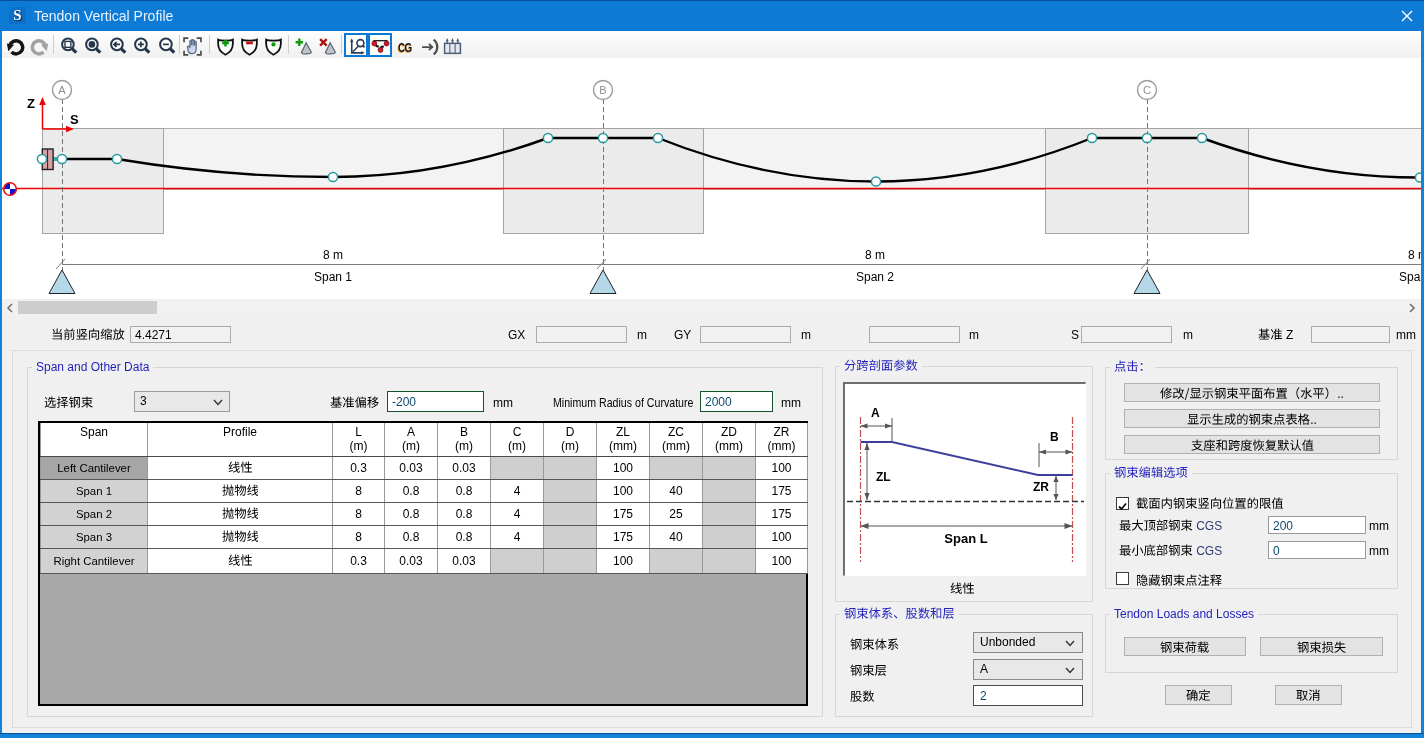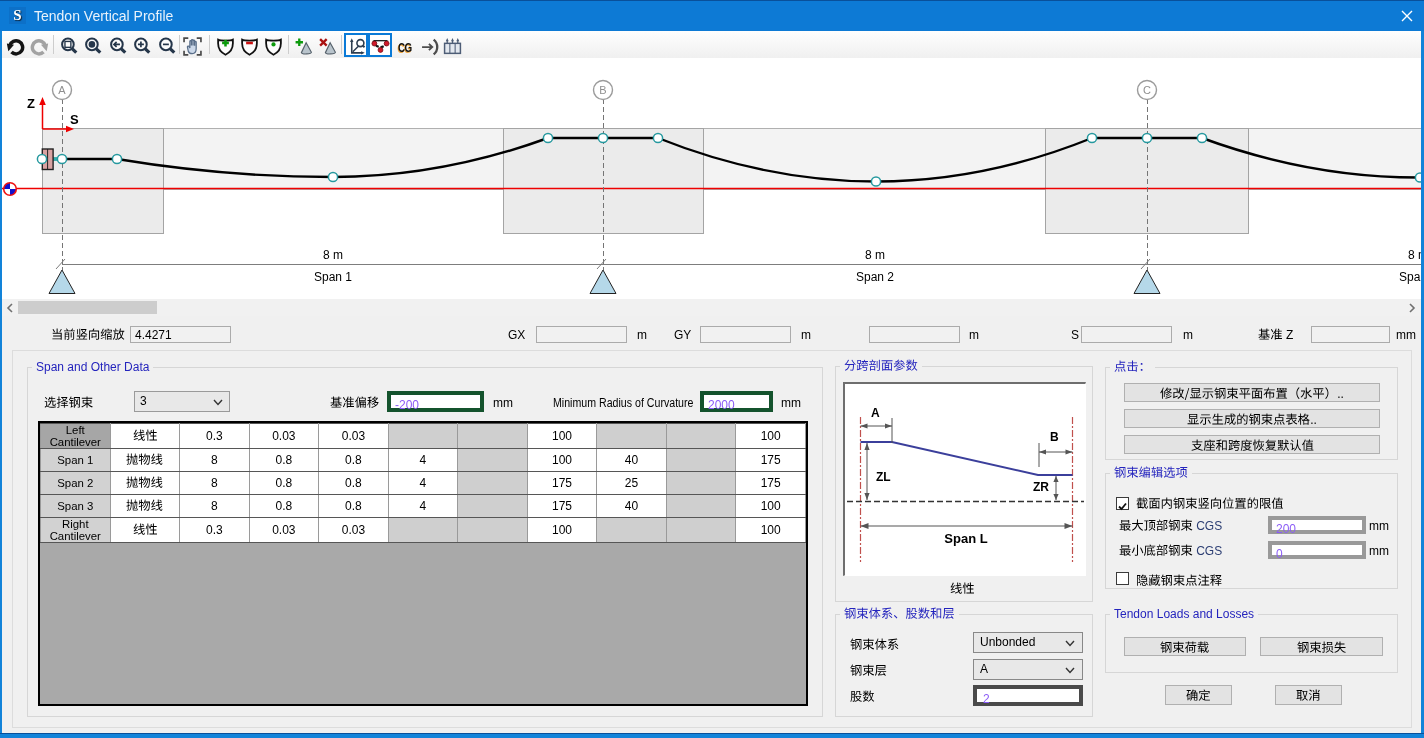--- a/index.html
+++ b/index.html
@@ -1,17 +1,17 @@
 <!DOCTYPE html>
 <html><head><meta charset="utf-8"><style>
 *{margin:0;padding:0;box-sizing:border-box}
 body{font-family:"Liberation Sans",sans-serif;width:1424px;height:738px;overflow:hidden;position:relative;background:#f0f0f0}
 .ab{position:absolute}
 .lbl{position:absolute;font:12px "Liberation Sans",sans-serif;color:#000;white-space:nowrap}
-.inp{position:absolute;background:#fff;border:4px solid #14532d;font:12px "Liberation Sans",sans-serif;color:#8b5cf6;padding:1px 0 0 4px;white-space:nowrap}
+.inp{position:absolute;background:#fff;border:1px solid #14532d;font:12px "Liberation Sans",sans-serif;color:#0c4a6e;padding:1px 0 0 4px;white-space:nowrap}
 .ginp{position:absolute;background:#f1f1f1;border:1px solid #ababab;font:12px "Liberation Sans",sans-serif;padding:1px 0 0 4px}
 .btn{position:absolute;background:#e3e3e3;border:1px solid #b0b0b0;font:12px "Liberation Sans",sans-serif;color:#000;text-align:center}
 .grp{position:absolute;border:1px solid #d6d6d6}
 .gt{position:absolute;top:-8px;left:4px;background:#f0f0f0;padding:0 4px;font:12px "Liberation Sans",sans-serif;color:#2424bd;white-space:nowrap}
 .cb{position:absolute;width:13px;height:13px;background:#fff;border:1px solid #3a3a3a}
 svg.cn{display:inline-block}
 </style></head><body>
 
 <div class="ab" style="left:0;top:0;width:1424px;height:31px;background:#0d7ad5"></div>
 <div class="ab" style="left:0;top:0;width:1424px;height:1px;background:#09509a"></div>
@@ -215,20 +215,33 @@
       <path d="M8.4 0.5L8.4 1.7L3.9 1.7L3.9 0.5L3.0 0.5L3.0 1.7L1.1 1.7L1.1 2.5L3.0 2.5L3.0 6.4L0.6 6.4L0.6 7.2L3.2 7.2C2.5 8.1 1.5 8.8 0.4 9.2C0.6 9.4 0.9 9.7 1.0 10.0C2.2 9.4 3.5 8.4 4.3 7.2L8.1 7.2C8.9 8.3 10.1 9.3 11.3 9.8C11.4 9.6 11.7 9.3 11.9 9.1C10.9 8.7 9.8 8.0 9.1 7.2L11.7 7.2L11.7 6.4L9.3 6.4L9.3 2.5L11.2 2.5L11.2 1.7L9.3 1.7L9.3 0.5ZM3.9 2.5L8.4 2.5L8.4 3.3L3.9 3.3ZM5.7 7.6L5.7 8.6L3.1 8.6L3.1 9.4L5.7 9.4L5.7 10.7L1.5 10.7L1.5 11.5L10.8 11.5L10.8 10.7L6.6 10.7L6.6 9.4L9.2 9.4L9.2 8.6L6.6 8.6L6.6 7.6ZM3.9 4.0L8.4 4.0L8.4 4.8L3.9 4.8ZM3.9 5.5L8.4 5.5L8.4 6.4L3.9 6.4ZM12.9 1.4C13.5 2.3 14.2 3.5 14.6 4.2L15.4 3.8C15.1 3.0 14.3 1.9 13.7 1.0ZM12.9 10.8L13.8 11.2C14.4 10.1 15.1 8.5 15.6 7.1L14.8 6.7C14.2 8.1 13.4 9.8 12.9 10.8ZM17.7 6.0L20.2 6.0L20.2 7.6L17.7 7.6ZM17.7 5.2L17.7 3.5L20.2 3.5L20.2 5.2ZM19.8 0.9C20.1 1.5 20.5 2.2 20.7 2.7L17.9 2.7C18.2 2.1 18.4 1.5 18.6 0.8L17.8 0.6C17.2 2.5 16.1 4.3 14.9 5.5C15.1 5.6 15.4 6.0 15.6 6.1C16.0 5.7 16.4 5.2 16.8 4.6L16.8 11.8L17.7 11.8L17.7 10.9L24.0 10.9L24.0 10.1L21.1 10.1L21.1 8.4L23.5 8.4L23.5 7.6L21.1 7.6L21.1 6.0L23.5 6.0L23.5 5.2L21.1 5.2L21.1 3.5L23.8 3.5L23.8 2.7L20.7 2.7L21.5 2.3C21.3 1.8 20.9 1.1 20.5 0.6ZM17.7 8.4L20.2 8.4L20.2 10.1L17.7 10.1ZM29.0 1.8L29.0 4.4C29.0 6.3 28.9 9.1 28.1 11.1C28.3 11.2 28.6 11.5 28.8 11.7C29.6 9.7 29.8 6.8 29.9 4.8L35.8 4.8L35.8 1.8L33.1 1.8C32.9 1.4 32.7 0.9 32.4 0.5L31.6 0.7C31.8 1.0 32.0 1.5 32.1 1.8ZM28.0 0.5C27.4 2.4 26.2 4.3 25.0 5.4C25.1 5.7 25.4 6.1 25.5 6.3C25.9 5.9 26.3 5.4 26.7 4.8L26.7 11.8L27.6 11.8L27.6 3.5C28.1 2.6 28.5 1.7 28.9 0.8ZM29.9 2.6L34.9 2.6L34.9 4.0L29.9 4.0ZM35.3 6.4L35.3 8.2L34.2 8.2L34.2 6.4ZM30.0 5.6L30.0 11.8L30.8 11.8L30.8 9.0L31.8 9.0L31.8 11.4L32.4 11.4L32.4 9.0L33.5 9.0L33.5 11.4L34.2 11.4L34.2 9.0L35.3 9.0L35.3 10.9C35.3 11.0 35.3 11.0 35.1 11.0C35.0 11.0 34.7 11.0 34.3 11.0C34.5 11.2 34.6 11.5 34.6 11.7C35.1 11.7 35.5 11.7 35.7 11.6C36.0 11.5 36.0 11.2 36.0 10.9L36.0 5.6ZM30.8 8.2L30.8 6.4L31.8 6.4L31.8 8.2ZM32.4 6.4L33.5 6.4L33.5 8.2L32.4 8.2ZM41.1 0.6C40.3 1.0 38.8 1.3 37.6 1.6C37.7 1.8 37.8 2.1 37.9 2.3C38.3 2.2 38.8 2.1 39.3 2.0L39.3 4.0L37.5 4.0L37.5 4.9L39.2 4.9C38.7 6.3 38.0 7.9 37.3 8.8C37.5 9.0 37.7 9.4 37.8 9.6C38.3 8.9 38.9 7.6 39.3 6.3L39.3 11.8L40.2 11.8L40.2 6.1C40.6 6.7 41.0 7.4 41.2 7.8L41.7 7.0C41.5 6.7 40.5 5.5 40.2 5.2L40.2 4.9L41.7 4.9L41.7 4.0L40.2 4.0L40.2 1.8C40.7 1.7 41.2 1.5 41.7 1.3ZM43.2 3.6C43.6 3.8 44.0 4.2 44.4 4.5C43.5 4.9 42.6 5.3 41.6 5.5C41.8 5.7 42.0 6.0 42.1 6.2C44.6 5.6 46.9 4.3 48.0 1.9L47.4 1.6L47.2 1.7L44.9 1.7C45.2 1.3 45.5 1.0 45.7 0.7L44.7 0.5C44.2 1.4 43.1 2.4 41.6 3.2C41.8 3.3 42.1 3.6 42.2 3.8C43.0 3.4 43.6 3.0 44.1 2.5L46.7 2.5C46.3 3.1 45.8 3.6 45.1 4.0C44.8 3.7 44.3 3.4 43.9 3.1ZM43.8 8.4C44.3 8.7 44.8 9.2 45.2 9.6C44.1 10.3 42.7 10.8 41.3 11.1C41.5 11.3 41.7 11.6 41.8 11.9C44.9 11.1 47.6 9.6 48.7 6.3L48.1 6.1L47.9 6.1L45.8 6.1C46.0 5.8 46.2 5.5 46.4 5.1L45.5 5.0C44.9 6.1 43.6 7.3 41.7 8.2C42.0 8.3 42.2 8.6 42.3 8.8C43.4 8.3 44.3 7.6 45.1 6.9L47.5 6.9C47.1 7.7 46.5 8.4 45.9 9.0C45.5 8.7 44.9 8.3 44.5 8.0Z" fill="#000"></path>
     </svg></div>
 <div class="inp" style="left:387px;top:391px;width:97px;height:21px;padding-top:3px">-200</div>
 <div class="lbl" style="left:493px;top:396px">mm</div>
 <div class="lbl" style="left:553px;top:396px;transform:scaleX(.885);transform-origin:0 50%">Minimum Radius of Curvature</div>
 <div class="inp" style="left:700px;top:391px;width:73px;height:21px;padding-top:3px">2000</div>
 <div class="lbl" style="left:781px;top:396px">mm</div>
 <div class="ab" style="left:38px;top:421px;width:770px;height:285px;border:2px solid #000;background:#a9a9a9">
     <table style="border-collapse:collapse;table-layout:fixed;width:766px;font:12px 'Liberation Sans';text-align:center">
       <tbody>
+        <tr style="background:#fff;height:33px">
+          <td style="width:107px;border:1px solid #9a9a9a;border-top:none;border-bottom:1px solid #4a4a4a;line-height:14px;vertical-align:top;padding-top:2px">Span<br></td>
+          <td style="width:185px;border:1px solid #9a9a9a;border-top:none;border-bottom:1px solid #4a4a4a;line-height:14px;vertical-align:top;padding-top:2px">Profile<br></td>
+          <td style="width:52px;border:1px solid #9a9a9a;border-top:none;border-bottom:1px solid #4a4a4a;line-height:14px;vertical-align:top;padding-top:2px">L<br>(m)</td>
+          <td style="width:53px;border:1px solid #9a9a9a;border-top:none;border-bottom:1px solid #4a4a4a;line-height:14px;vertical-align:top;padding-top:2px">A<br>(m)</td>
+          <td style="width:53px;border:1px solid #9a9a9a;border-top:none;border-bottom:1px solid #4a4a4a;line-height:14px;vertical-align:top;padding-top:2px">B<br>(m)</td>
+          <td style="width:53px;border:1px solid #9a9a9a;border-top:none;border-bottom:1px solid #4a4a4a;line-height:14px;vertical-align:top;padding-top:2px">C<br>(m)</td>
+          <td style="width:53px;border:1px solid #9a9a9a;border-top:none;border-bottom:1px solid #4a4a4a;line-height:14px;vertical-align:top;padding-top:2px">D<br>(m)</td>
+          <td style="width:53px;border:1px solid #9a9a9a;border-top:none;border-bottom:1px solid #4a4a4a;line-height:14px;vertical-align:top;padding-top:2px">ZL<br>(mm)</td>
+          <td style="width:53px;border:1px solid #9a9a9a;border-top:none;border-bottom:1px solid #4a4a4a;line-height:14px;vertical-align:top;padding-top:2px">ZC<br>(mm)</td>
+          <td style="width:53px;border:1px solid #9a9a9a;border-top:none;border-bottom:1px solid #4a4a4a;line-height:14px;vertical-align:top;padding-top:2px">ZD<br>(mm)</td>
+          <td style="width:52px;border:1px solid #9a9a9a;border-top:none;border-bottom:1px solid #4a4a4a;line-height:14px;vertical-align:top;padding-top:2px">ZR<br>(mm)</td>
+        </tr>
         <tr style="height:23px">
           <td style="border:1px solid #9a9a9a;border-top:1px solid #565656;border-bottom:1px solid #565656;background:#a6a6a6;font-size:11.4px">Left Cantilever</td>
           <td style="border:1px solid #9a9a9a;border-top:1px solid #565656;border-bottom:1px solid #565656;background:#fff"><svg class="cn" style="vertical-align:-2.1px;" width="24.6" height="12.9" viewBox="0 0 24.6 12.9">
               <path d="M0.7 10.2L0.9 11.0C2.0 10.7 3.5 10.3 4.9 9.8L4.8 9.1C3.2 9.5 1.7 9.9 0.7 10.2ZM8.7 1.2C9.3 1.5 10.0 2.0 10.4 2.3L11.0 1.8C10.6 1.4 9.8 1.0 9.2 0.7ZM0.9 5.6C1.1 5.5 1.4 5.5 2.9 5.3C2.3 6.1 1.8 6.7 1.6 6.9C1.2 7.4 0.9 7.7 0.7 7.7C0.8 8.0 0.9 8.4 1.0 8.6C1.2 8.4 1.6 8.3 4.7 7.7C4.7 7.5 4.7 7.2 4.7 6.9L2.3 7.4C3.2 6.2 4.1 4.9 4.9 3.5L4.2 3.1C3.9 3.5 3.7 4.0 3.4 4.4L1.8 4.6C2.6 3.6 3.3 2.2 3.8 0.9L2.9 0.5C2.4 2.0 1.5 3.6 1.3 4.0C1.0 4.4 0.8 4.7 0.6 4.7C0.7 5.0 0.8 5.4 0.9 5.6ZM10.9 6.5C10.4 7.3 9.8 8.0 9.0 8.6C8.8 8.0 8.6 7.2 8.5 6.3L11.6 5.7L11.5 4.9L8.4 5.5C8.3 5.0 8.2 4.4 8.2 3.9L11.3 3.4L11.1 2.6L8.1 3.0C8.1 2.2 8.1 1.4 8.1 0.5L7.2 0.5C7.2 1.4 7.2 2.3 7.3 3.2L5.3 3.4L5.5 4.3L7.3 4.0C7.4 4.6 7.4 5.1 7.5 5.6L5.1 6.1L5.2 6.9L7.6 6.5C7.7 7.5 7.9 8.4 8.2 9.2C7.1 9.9 5.9 10.4 4.7 10.8C4.9 11.0 5.1 11.4 5.3 11.6C6.4 11.2 7.5 10.7 8.5 10.0C9.0 11.1 9.7 11.8 10.5 11.8C11.4 11.8 11.7 11.4 11.8 10.0C11.6 9.9 11.3 9.7 11.2 9.5C11.1 10.6 11.0 10.9 10.6 10.9C10.1 10.9 9.6 10.4 9.3 9.5C10.2 8.7 11.1 7.9 11.7 6.9ZM14.4 0.5L14.4 11.8L15.3 11.8L15.3 0.5ZM13.3 2.8C13.2 3.8 13.0 5.2 12.6 6.0L13.4 6.2C13.7 5.4 13.9 3.9 14.0 2.9ZM15.4 2.8C15.8 3.4 16.1 4.3 16.3 4.9L17.0 4.5C16.8 4.0 16.4 3.1 16.1 2.5ZM16.4 10.5L16.4 11.4L24.0 11.4L24.0 10.5L20.9 10.5L20.9 7.4L23.4 7.4L23.4 6.5L20.9 6.5L20.9 4.0L23.7 4.0L23.7 3.1L20.9 3.1L20.9 0.5L19.9 0.5L19.9 3.1L18.4 3.1C18.6 2.5 18.7 1.8 18.8 1.2L17.9 1.1C17.7 2.7 17.2 4.4 16.5 5.5C16.7 5.6 17.1 5.8 17.3 5.9C17.6 5.4 17.9 4.7 18.1 4.0L19.9 4.0L19.9 6.5L17.3 6.5L17.3 7.4L19.9 7.4L19.9 10.5Z" fill="#000"></path>
             </svg></td>
           <td style="border:1px solid #9a9a9a;border-top:1px solid #565656;border-bottom:1px solid #565656;background:#fff">0.3</td>
           <td style="border:1px solid #9a9a9a;border-top:1px solid #565656;border-bottom:1px solid #565656;background:#fff">0.03</td>
           <td style="border:1px solid #9a9a9a;border-top:1px solid #565656;border-bottom:1px solid #565656;background:#fff">0.03</td>
           <td style="border:1px solid #9a9a9a;border-top:1px solid #565656;border-bottom:1px solid #565656;background:#cfcfcf"></td>
           <td style="border:1px solid #9a9a9a;border-top:1px solid #565656;border-bottom:1px solid #565656;background:#cfcfcf"></td>

